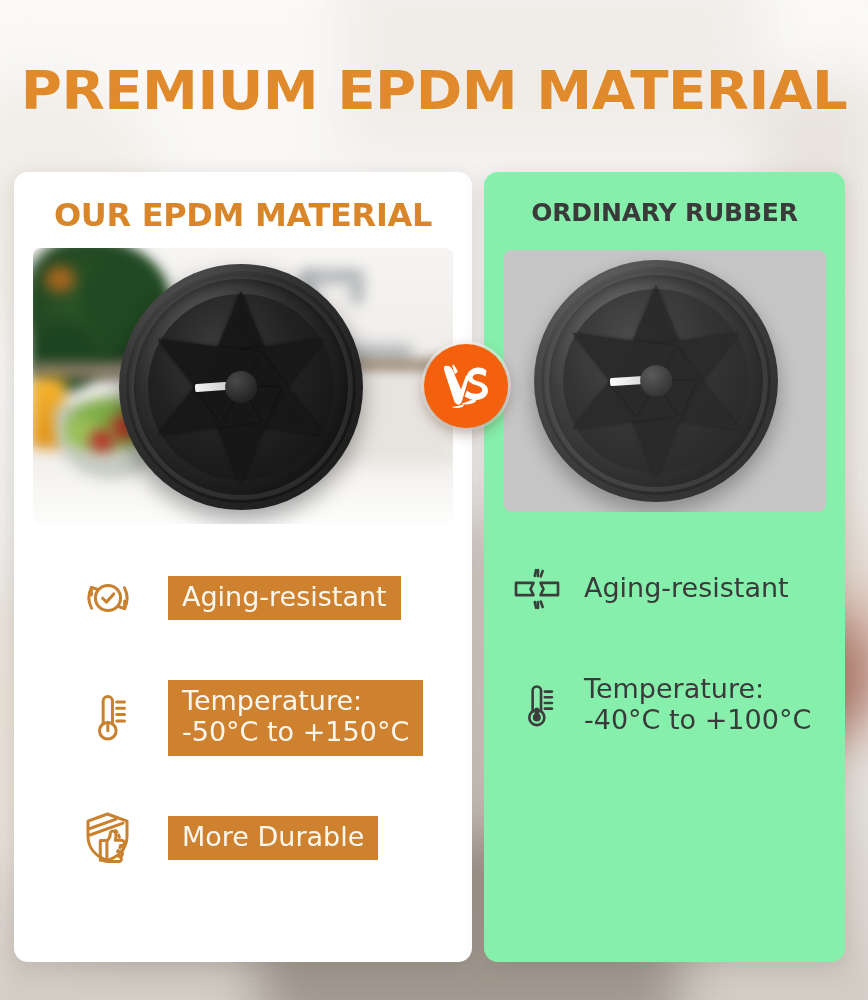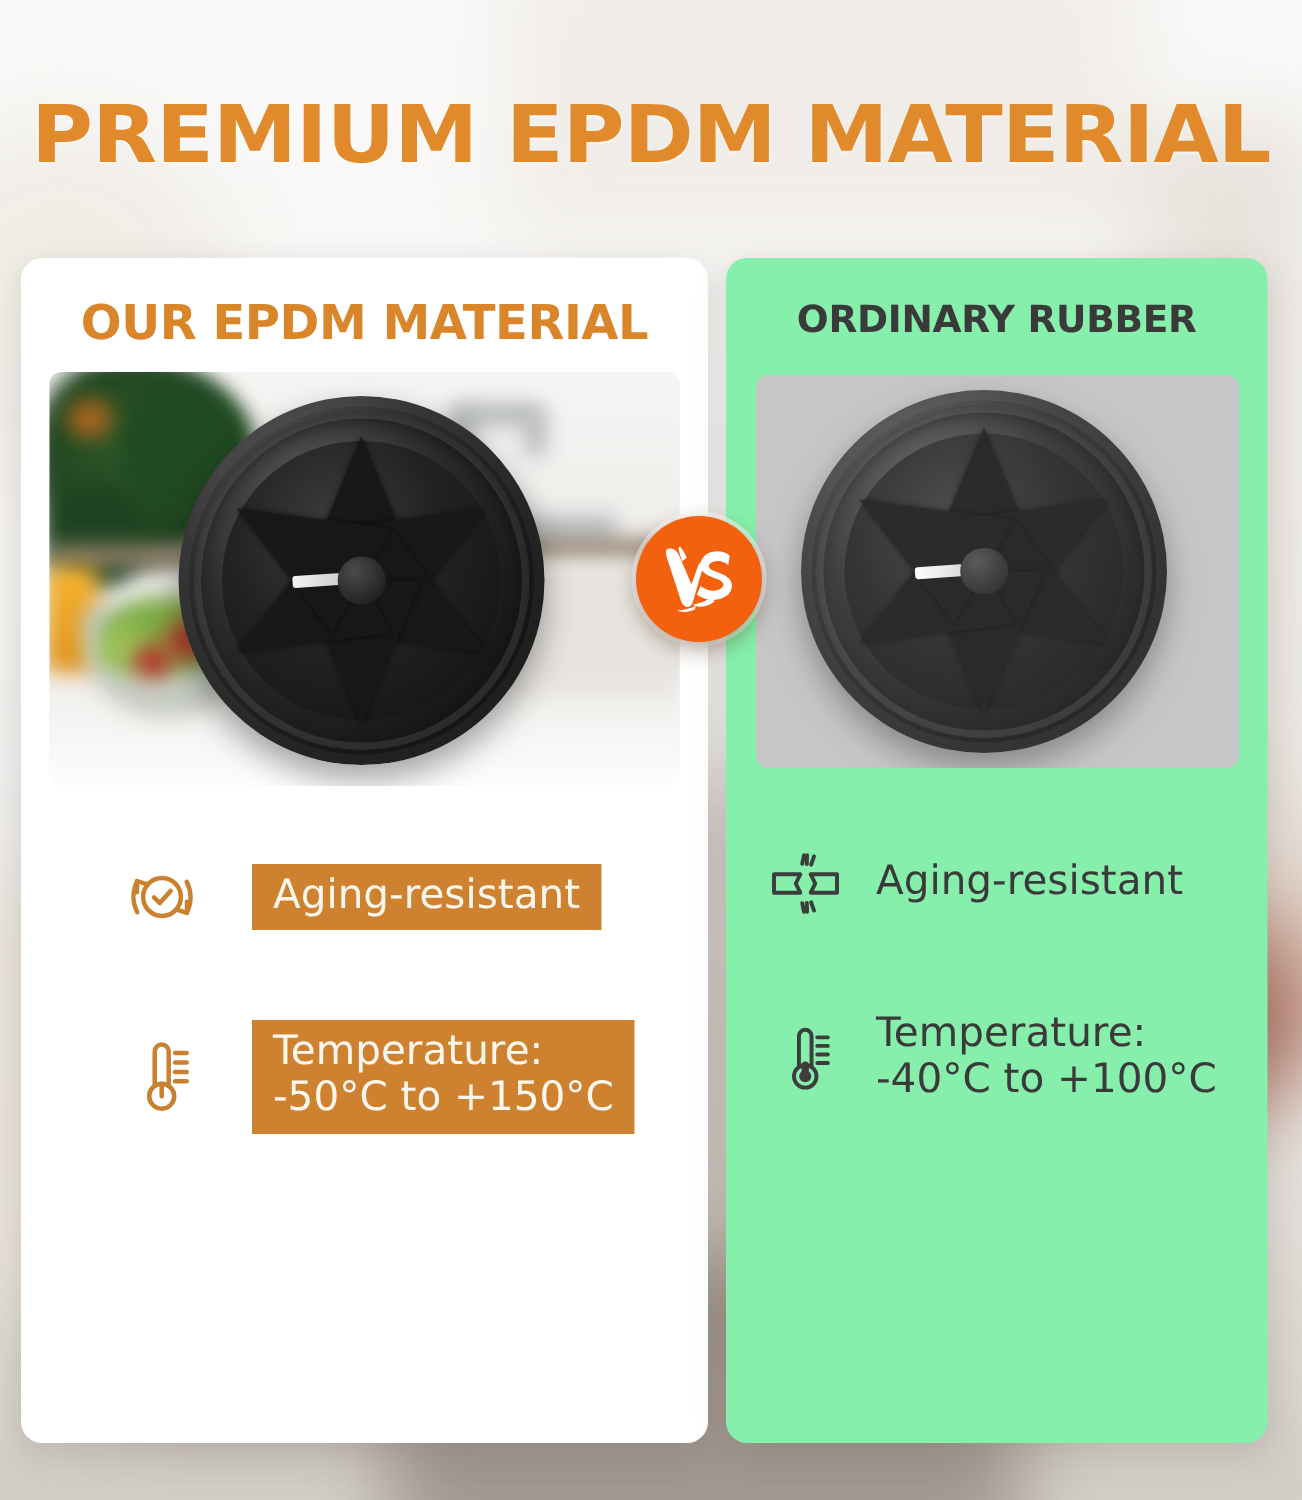--- a/index.html
+++ b/index.html
@@ -230,20 +230,34 @@
             <path d="M41 15.5 h8"></path>
             <path d="M41 22 h8"></path>
             <path d="M41 28.5 h8"></path>
             <path d="M41 35 h8"></path>
           </svg>
         </span>
         <span class="flabel">Temperature:
 -50°C to +150°C</span>
       </div>
 
+      <div class="frow" style="margin-top:44px;">
+        <span class="ficon">
+          <svg width="64" height="64" viewBox="0 0 64 64" fill="none" stroke="currentColor" stroke-width="3" stroke-linecap="round" stroke-linejoin="round">
+            <path d="M31.5 8 L12 15.2 v14.6 c0 13.4 9.2 21.2 19.5 24.6 C41.8 51 51 43.2 51 29.8 V15.2 Z"></path>
+            <path d="M14 22.5 L40 13.2"></path>
+            <path d="M14 29 L47 17.2"></path>
+            <path d="M39.5 24.5 a12 12 0 0 1 4 9.5" stroke-dasharray="2.2 3.4"></path>
+            <path d="M44.5 39.5 a14 14 0 0 1 -3 6" stroke-dasharray="2.2 3.4"></path>
+            <path d="M30.8 34.8 c2.4 -2 3.6 -4.4 3.4 -7.2 a2.7 2.7 0 0 1 4.8 -1.6 c1.4 2.2 1.1 5.4 .2 8.2 h6.2 a2.8 2.8 0 0 1 0 5.6 h-.7 a2.7 2.7 0 0 1 0 5.4 h-.8 a2.6 2.6 0 0 1 0 5.2 h-1 a2.5 2.5 0 0 1 0 5 H31 c-2.6 0 -4.6 -1 -6.4 -2.2"></path>
+            <path d="M24.3 34.6 h6.6 v19.6 h-6.6 z"></path>
+          </svg>
+        </span>
+        <span class="flabel">More Durable</span>
+      </div>
 
     </div>
   </div>
 
   <div class="panel" id="panel-right">
 
     <div class="panel-head" id="head-right">ORDINARY RUBBER</div>
 
     <div class="photo" id="photo-right">
       <div class="flange grayify" style="left:30px;top:10px;width:244px;height:242px;">

